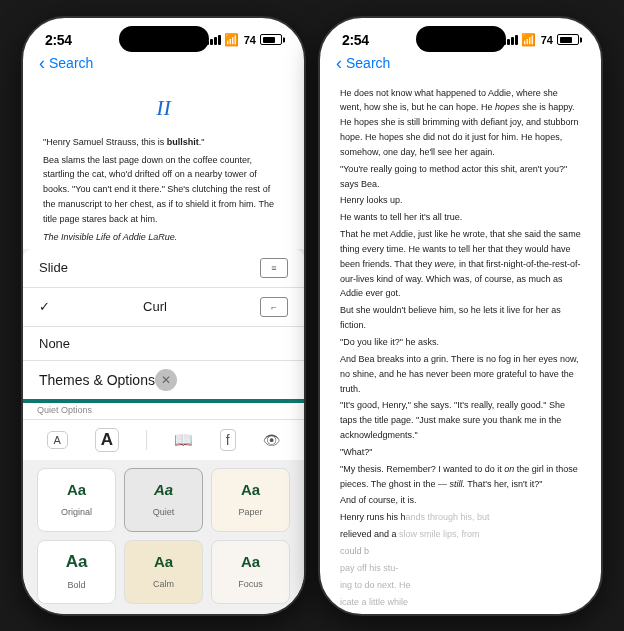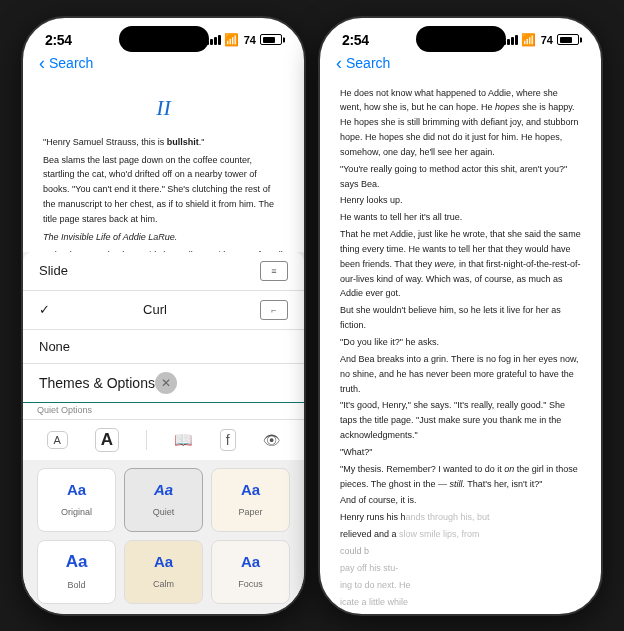--- a/index.html
+++ b/index.html
@@ -302,21 +302,21 @@
     .theme-card-original { background: #fff; }
     .theme-card-quiet { background: #f5f0eb; border-color: #c8b89a; }
     .theme-card-paper { background: #faf4e8; }
     .theme-card-bold { background: #fff; }
     .theme-card-calm { background: #f2e8d0; }
     .theme-card-focus { background: #f8f5f0; }
 
     .theme-aa {
       font-size: 15px;
       font-weight: 600;
-      color: #1d4ed8;
+      color: #14532d;
       line-height: 1;
     }
 
     .theme-card-quiet .theme-aa { font-style: italic; }
     .theme-card-bold .theme-aa { font-weight: 900; font-size: 17px; }
 
     .theme-name {
       font-size: 9px;
       color: #666;
       margin-top: 10px;
@@ -411,21 +411,21 @@
           <span class="option-label">None</span>
           <span></span>
         </div>
       </div>
 
       <div class="themes-bar">
         <span class="themes-label">Themes &amp; Options</span>
         <div class="close-circle">✕</div>
       </div>
 
-      <div style="padding: 2px 14px 4px; background:#fff; font-size:9px; color:#888; border-top:1px solid #0f766e;">Quiet Options</div>
+      <div style="padding: 2px 14px 4px; background:#fff; font-size:9px; color:#888; border-top:4px solid #0f766e;">Quiet Options</div>
 
       <div class="font-controls">
         <span style="font-size:11px; color:#444; border:1px solid #ccc; border-radius:5px; padding:2px 6px;">A</span>
         <span style="font-size:17px; font-weight:600; color:#222; border:1px solid #ccc; border-radius:5px; padding:1px 5px;">A</span>
         <div style="width:1px; height:20px; background:#ddd;"></div>
         <span style="font-size:15px; color:#555;">📖</span>
         <span style="font-size:14px; color:#555; border:1px solid #ccc; border-radius:4px; padding:2px 5px;">f</span>
         <span style="font-size:14px; color:#555;">👁</span>
       </div>
 

